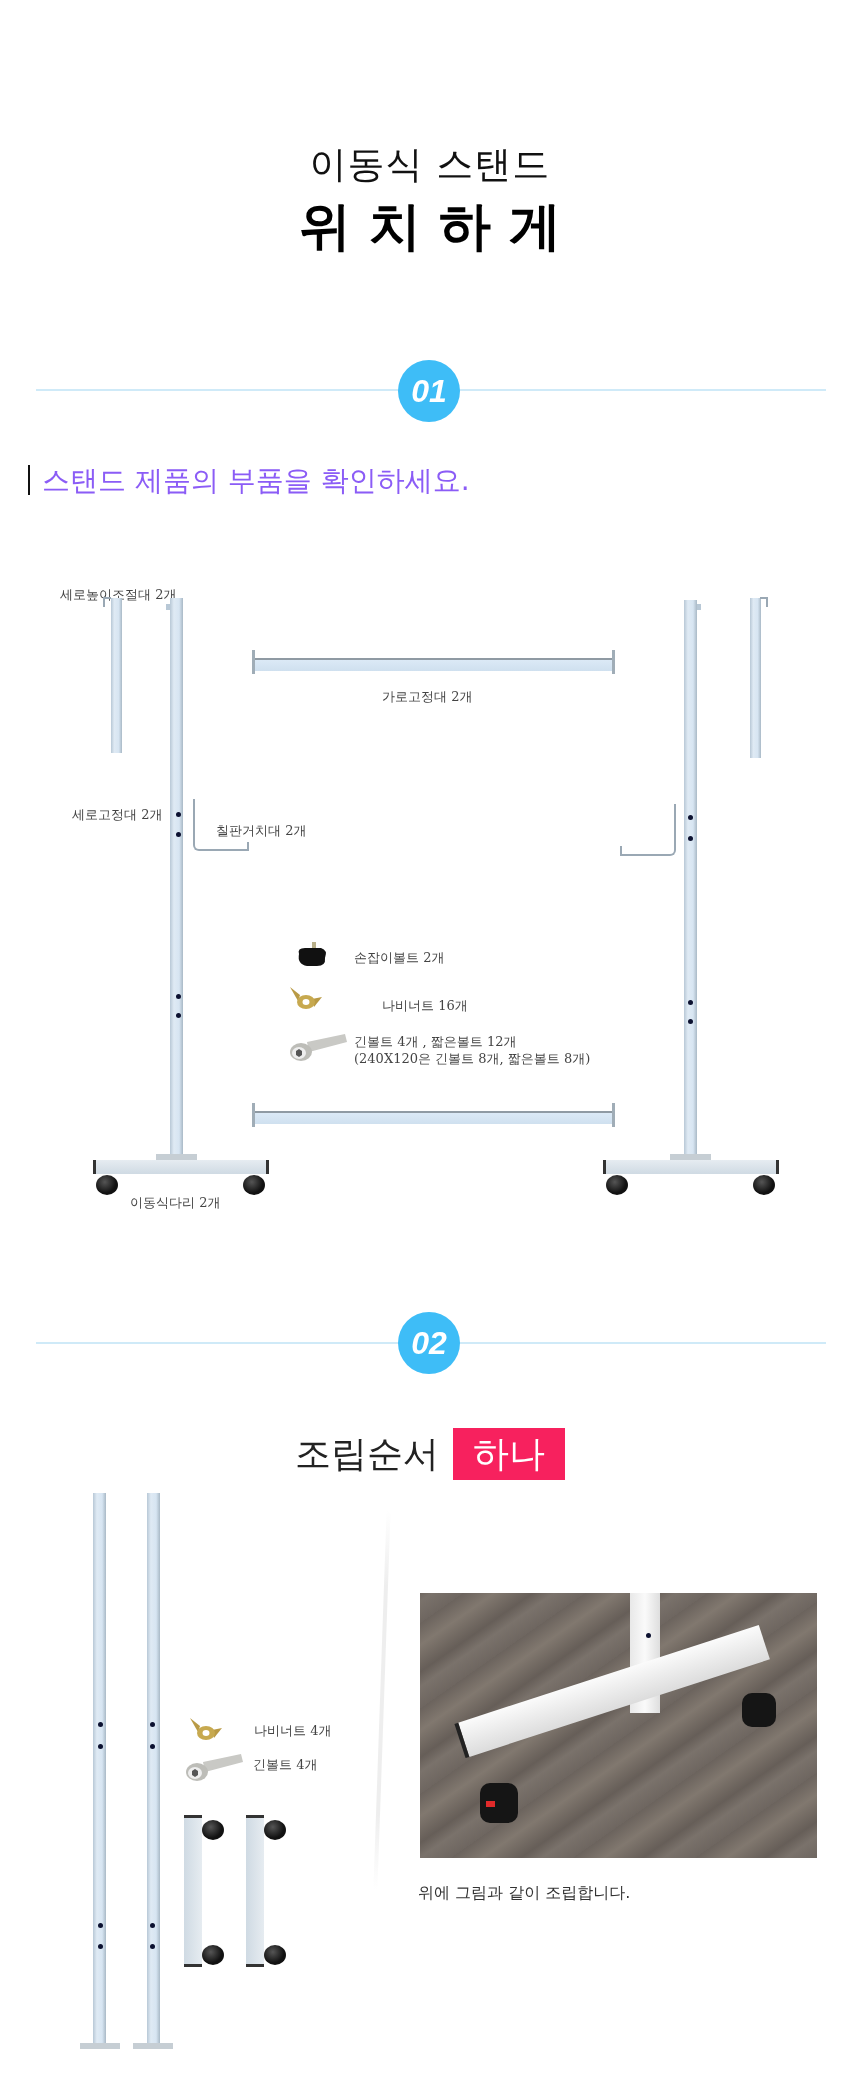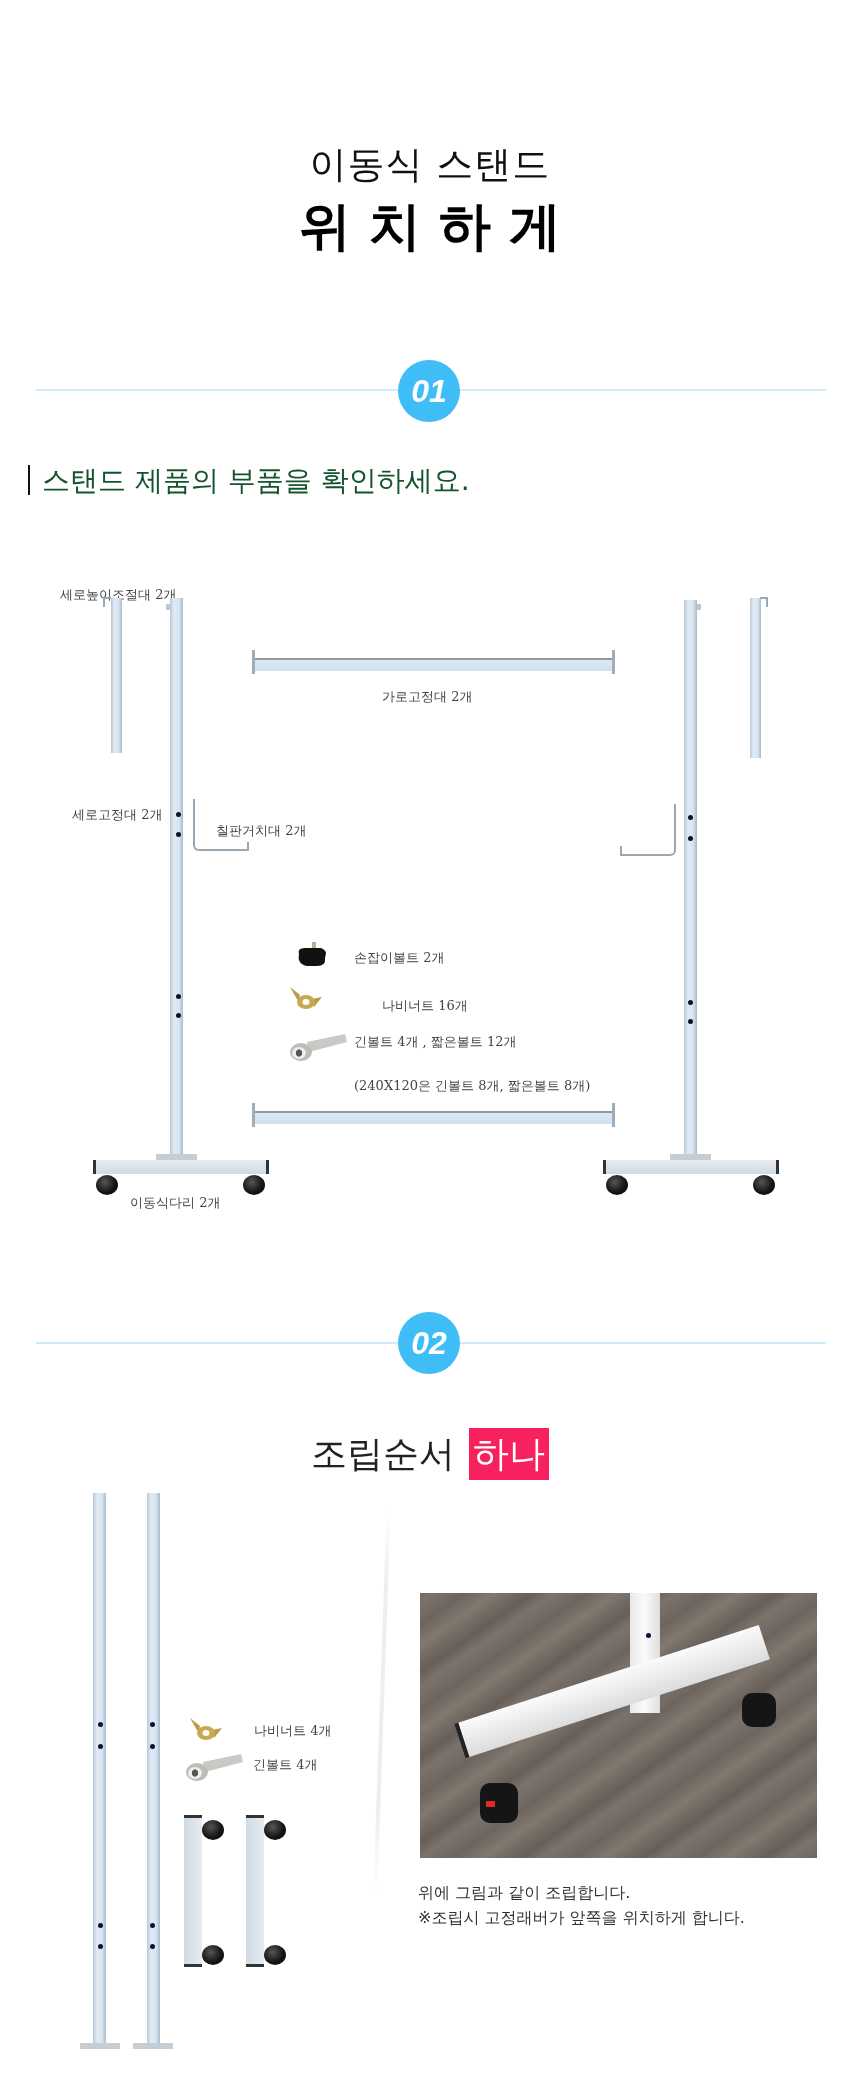--- a/index.html
+++ b/index.html
@@ -3,32 +3,32 @@
 <meta charset="utf-8">
 <style>
   * { box-sizing: border-box; margin: 0; padding: 0; }
   html, body { width: 860px; height: 2096px; background: #ffffff; overflow: hidden; }
   body { position: relative; font-family: "DejaVu Sans", "Liberation Sans", sans-serif; color: #111; }
   .abs { position: absolute; }
   .title-sub { left: 0; width: 860px; top: 140px; text-align: center; font-size: 37px; color: #111; letter-spacing: 1px; }
   .title-main { left: 0; width: 860px; top: 192px; text-align: center; font-size: 52px; font-weight: bold; letter-spacing: 18px; color: #000; padding-left: 18px; }
   .hline { height: 2px; background: #cfeaf8; }
   .badge { width: 62px; height: 62px; border-radius: 50%; background: #3ebdf7; color: #fff; font-weight: bold; font-style: italic; font-size: 32px; text-align: center; line-height: 62px; font-family: "Liberation Sans", sans-serif; }
-  .heading1 { left: 28px; top: 462px; font-size: 28px; color: #14532d; }
+  .heading1 { left: 28px; top: 462px; font-size: 28px; color: #8b5cf6; }
   .heading1 .bar { display: inline-block; width: 2px; height: 30px; background: #111; vertical-align: -5px; margin-right: 12px; }
   .lbl { font-family: "DejaVu Serif", "Liberation Serif", serif; font-size: 13px; color: #444; white-space: nowrap; }
   .pole { background: linear-gradient(90deg, #b8c8d6 0%, #dfeaf4 30%, #d7e5f2 70%, #a9b9c6 100%); }
   .rail { background: linear-gradient(180deg, #8f9aa3 0%, #8f9aa3 12%, #dbe9f6 18%, #cfe0ef 100%); }
   .dot { width: 5px; height: 5px; border-radius: 50%; background: #0c1130; }
   .wheel { width: 22px; height: 20px; border-radius: 50%; background: radial-gradient(circle at 40% 35%, #555 0%, #111 60%); }
   .base { background: linear-gradient(180deg, #e6ecf1 0%, #cfdae3 100%); border-left: 3px solid #333; border-right: 3px solid #333; }
   .foot { background: #c6ced4; height: 6px; }
   .hook { border: 2px solid #9aa8b4; border-right: none; border-bottom: none; width: 8px; height: 10px; }
   .heading2 { left: 0; width: 860px; top: 1428px; text-align: center; font-size: 36px; color: #222; }
-  .heading2 .hl { display: inline-block; background: #f7215e; color: #fff; padding: 0 4px; margin-left: 14px; line-height: 52px; }
+  .heading2 .hl { display: inline-block; background: #f7215e; color: #fff; padding: 0 20px; margin-left: 14px; line-height: 52px; }
   .photo { left: 420px; top: 1593px; width: 397px; height: 265px; overflow: hidden; background: repeating-linear-gradient(-35deg, #6e6660 0px, #7a726b 18px, #665e58 30px, #81786f 52px, #6b635d 70px); }
   .desc { left: 418px; top: 1880px; font-size: 16px; line-height: 25px; color: #333; }
   .divider-slant { left: 380px; top: 1510px; width: 4px; height: 380px; background: linear-gradient(180deg, rgba(240,240,240,0) 0%, #eee 20%, #eee 80%, rgba(240,240,240,0) 100%); transform: rotate(2deg); }
   .wingnut { width: 36px; height: 26px; }
   .bolt { width: 62px; height: 30px; }
   .knob { width: 34px; height: 30px; }
 </style>
 </head>
 <body>
 
@@ -87,21 +87,21 @@
 </svg>
 <div class="abs lbl" style="left:354px; top:997px;margin-left:28px;">나비너트 16개</div>
 
 <svg class="abs bolt" style="left:287px; top:1032px;" viewBox="0 0 62 30">
   <path d="M20 10 L58 2 L60 10 L22 20 Z" fill="#c9c9c5"></path>
   <ellipse cx="14" cy="20" rx="11" ry="9" fill="#bdbdb8"></ellipse>
   <ellipse cx="12" cy="21" rx="7" ry="6" fill="#eee"></ellipse>
   <polygon points="9,19 12,17 15,19 15,23 12,25 9,23" fill="#555"></polygon>
 </svg>
 <div class="abs lbl" style="left:354px; top:1033px;text-align:center;">긴볼트 4개 , 짧은볼트 12개</div>
-<div class="abs lbl" style="left:354px; top:1050px;margin-top:27px;">(240X120은 긴볼트 8개, 짧은볼트 8개)</div>
+<div class="abs lbl" style="left:354px; top:1050px;">(240X120은 긴볼트 8개, 짧은볼트 8개)</div>
 
 <div class="abs pole" style="left:684px; top:600px; width:13px; height:558px;"></div>
 <div class="abs" style="left:697px; top:604px; width:4px; height:6px; background:#b8c8d6;"></div>
 <div class="abs dot" style="left:688px; top:815px;"></div>
 <div class="abs dot" style="left:688px; top:836px;"></div>
 <div class="abs dot" style="left:688px; top:1000px;"></div>
 <div class="abs dot" style="left:688px; top:1019px;"></div>
 
 <div class="abs foot" style="left:670px; top:1041px; width:0;"></div>
 <div class="abs foot" style="left:670px; top:1041px; width:0;"></div>
@@ -178,14 +178,13 @@
   <div class="abs dot" style="left:226px; top:40px;"></div>
   <div class="abs dot" style="left:226px; top:75px;"></div>
   <div class="abs" style="left:40px; top:130px; width:320px; height:36px; background:linear-gradient(180deg,#fbfbfb,#dcdcdc); transform:rotate(-18deg); transform-origin:left center; border-left:4px solid #222;"></div>
   <div class="abs" style="left:60px; top:190px; width:38px; height:40px; border-radius:10px; background:#151515;"></div>
   <div class="abs" style="left:66px; top:208px; width:9px; height:6px; background:#e02a2a;"></div>
   <div class="abs" style="left:322px; top:100px; width:34px; height:34px; border-radius:10px; background:#151515;"></div>
 </div>
 
 <div class="abs desc">
   <div>위에 그림과 같이 조립합니다.</div>
-  <div>※조립시 고정래버가 앞쪽을 위치하게 합니다.</div>
 </div>
 
 </body></html>

